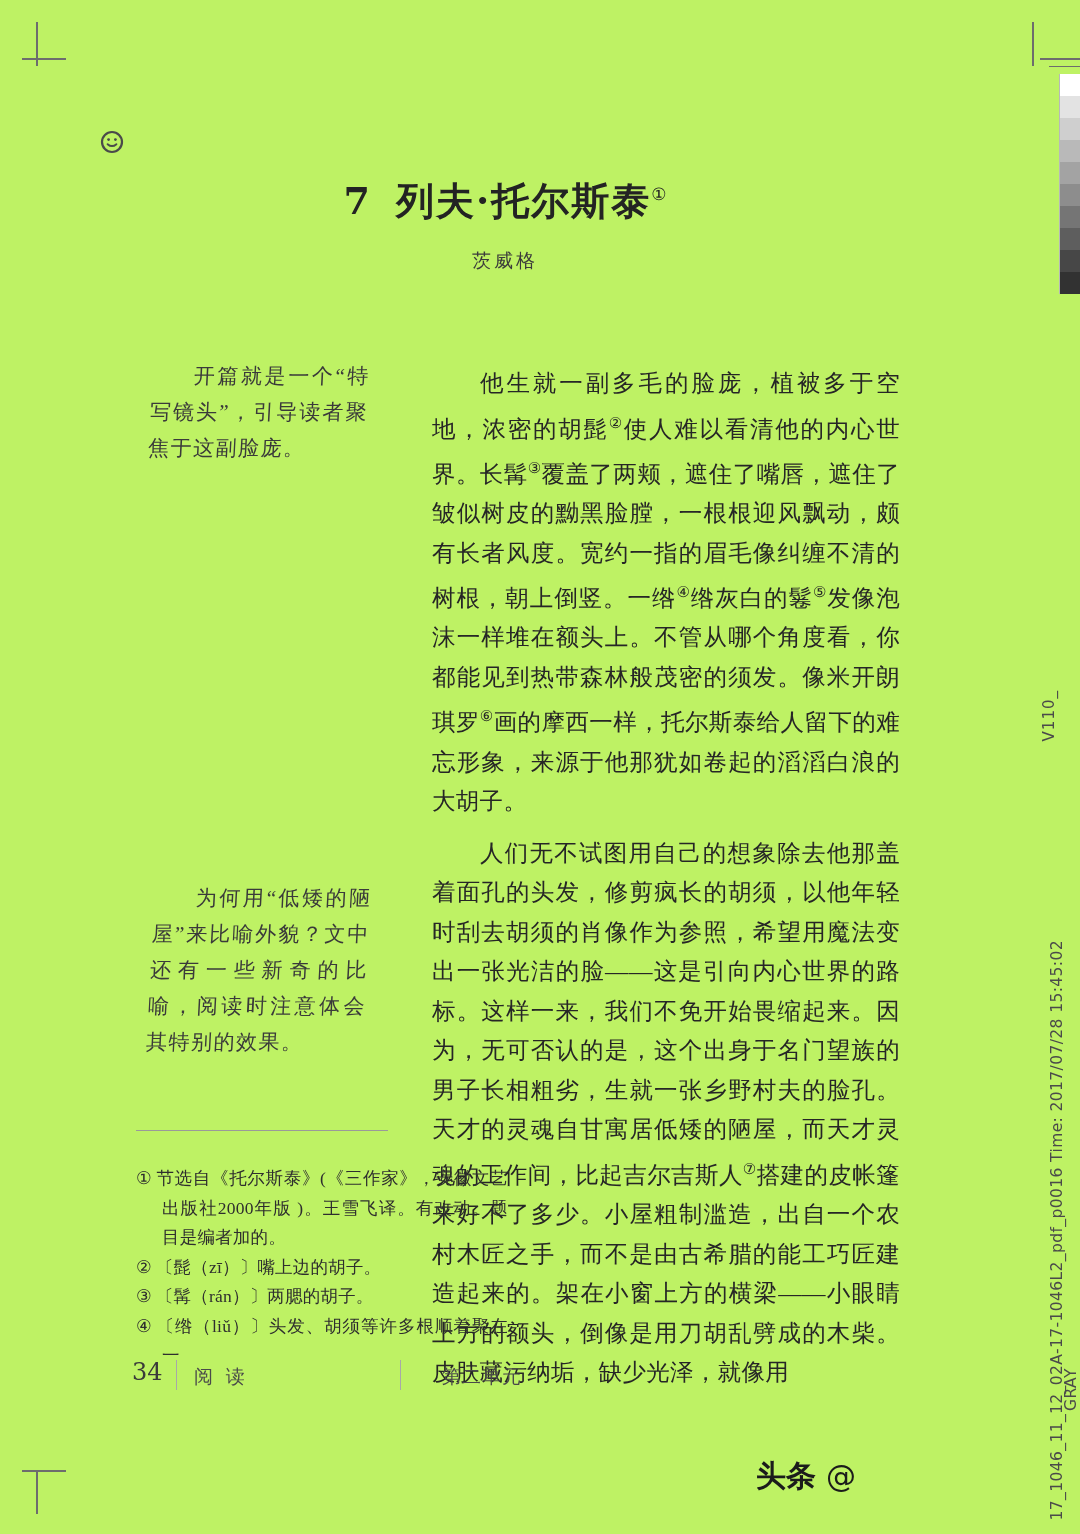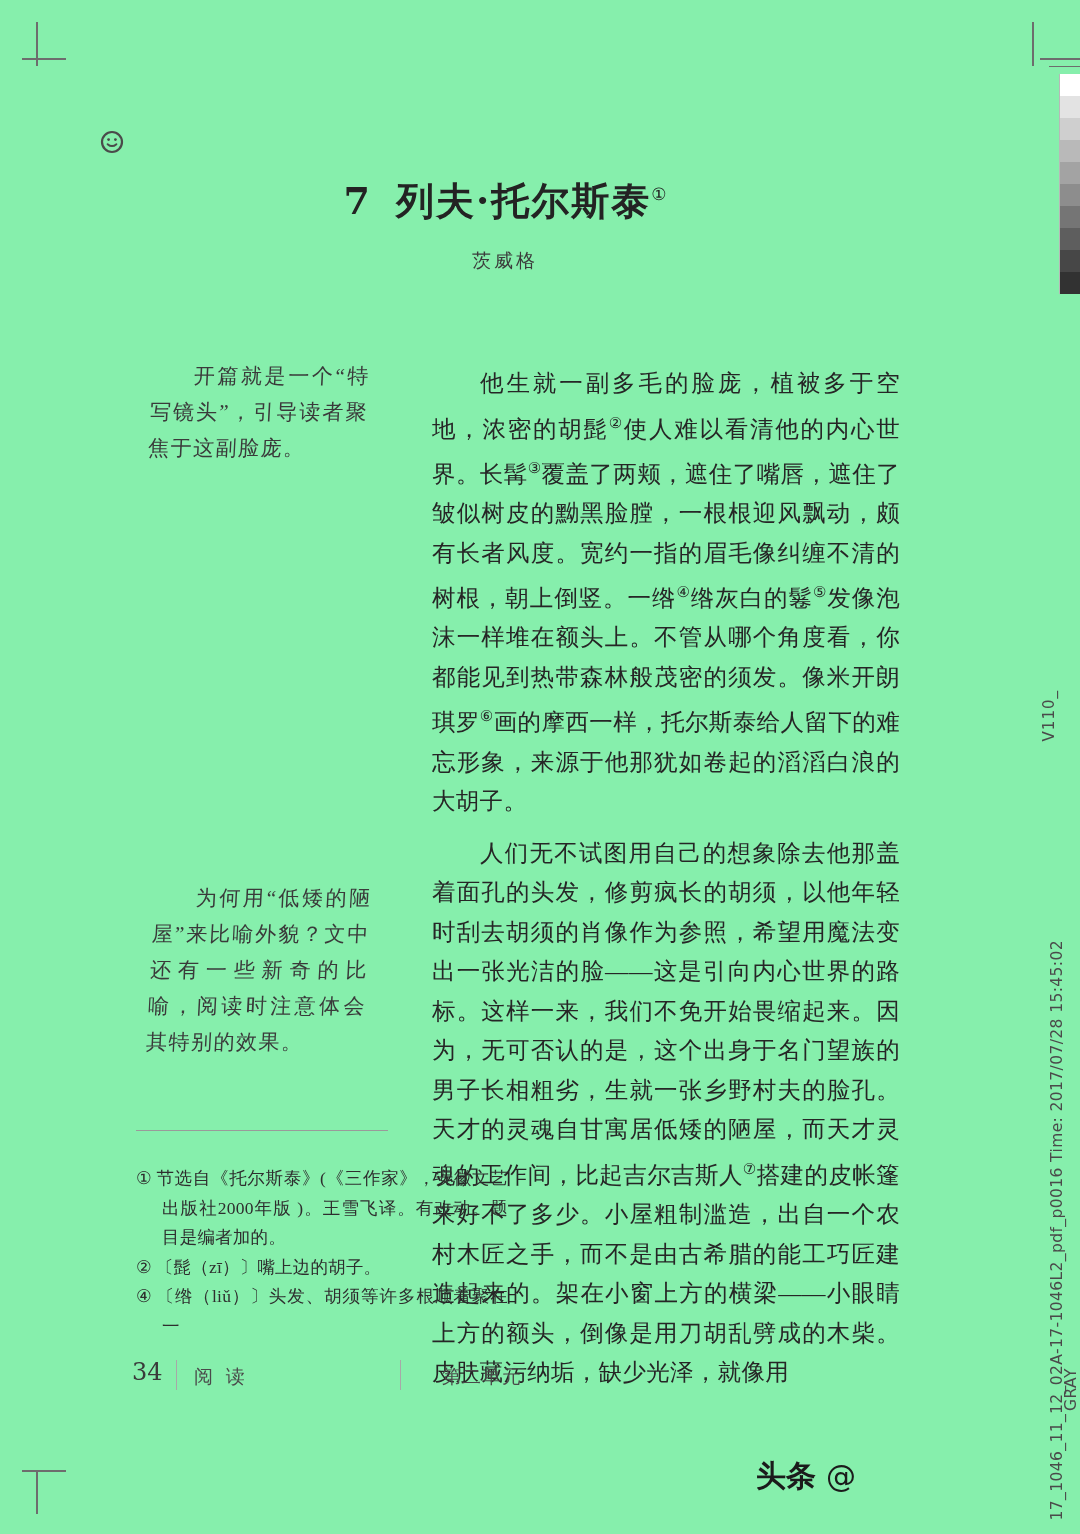--- a/index.html
+++ b/index.html
@@ -4,21 +4,21 @@
 <style>
   html, body {
     margin: 0;
     padding: 0;
     background: #ffffff;
   }
   .page {
     position: relative;
     width: 1080px;
     height: 1534px;
-    background: #86efac;
+    background: #bef264;
     overflow: hidden;
     font-family: "Liberation Serif", "DejaVu Serif", serif;
     color: #2b2b2b;
   }
 
   
   .crop-mark { position: absolute; background: #6d6d6d; }
   .cm-tl-v { left: 36px;  top: 22px;  width: 2px;  height: 44px; }
   .cm-tl-h { left: 22px;  top: 58px;  width: 44px; height: 2px;  }
   .cm-tr-v { left: 1032px; top: 22px; width: 2px;  height: 44px; }
@@ -299,20 +299,21 @@
 
       <p class="body-par"><span>人们无不试图用自己的想象除去他那盖着面孔的头发，修剪疯长的胡须，以他年轻时刮去胡须的肖像作为参照，希望用魔法变出一张光洁的脸——这是引向内心世界的路标。这样一来，我们不免开始畏缩起来。因为，无可否认的是，这个出身于名门望族的男子长相粗劣，生就一张乡野村夫的脸孔。天才的灵魂自甘寓居低矮的陋屋，而天才灵魂的工作间，比起吉尔吉斯人</span><span class="fn">⑦</span><span>搭建的皮帐篷来好不了多少。小屋粗制滥造，出自一个农村木匠之手，而不是由古希腊的能工巧匠建造起来的。架在小窗上方的横梁——小眼睛上方的额头，倒像是用刀胡乱劈成的木柴。皮肤藏污纳垢，缺少光泽，就像用</span></p>
     </div>
   </div>
 
   <div class="fn-rule"></div>
   <div class="fn-cols">
     <div class="fn-col fn-left" id="fn-left">
         <div class="fn-item"><span class="fn-num">①</span><span>节选自《托尔斯泰》(《三作家》，安徽文艺出版社2000年版 )。王雪飞译。有改动。题目是编者加的。</span></div>
         <div class="fn-item"><span class="fn-num">②</span><span>〔髭（zī）〕嘴上边的胡子。</span></div>
+        <div class="fn-item"><span class="fn-num">③</span><span>〔髯（rán）〕两腮的胡子。</span></div>
         <div class="fn-item"><span class="fn-num">④</span><span>〔绺（liǔ）〕头发、胡须等许多根顺着聚在一</span></div>
       </div>
   </div>
 
   <div class="footer">
     <div class="folio">34</div>
     <div class="foot-bar bar-1"></div>
     <div class="foot-label label-1">阅 读</div>
     <div class="foot-bar bar-2"></div>
     <div class="foot-label label-2">第二单元</div>

